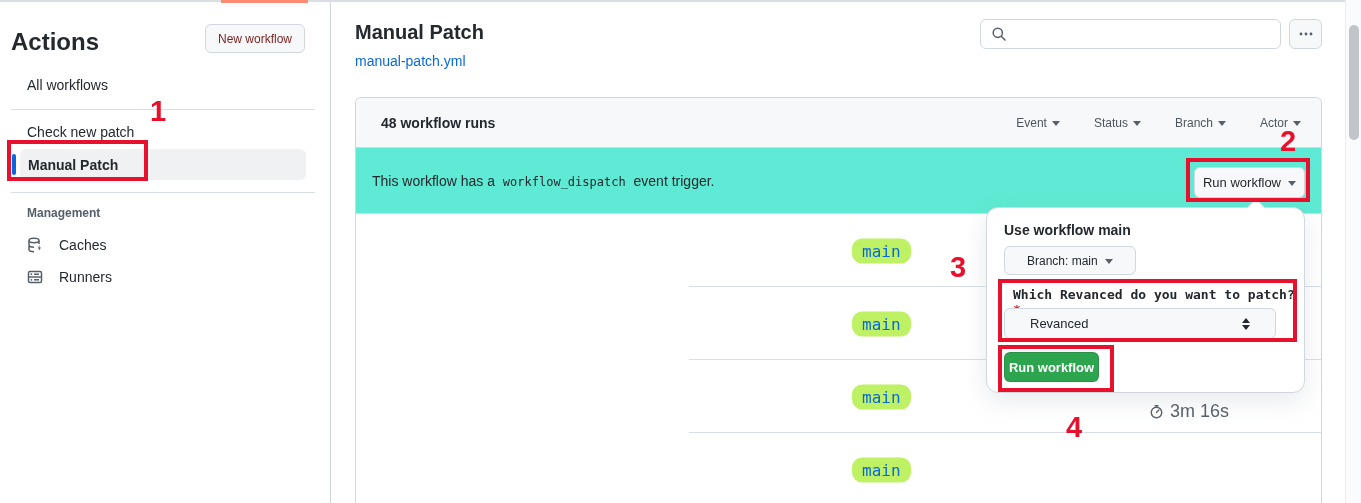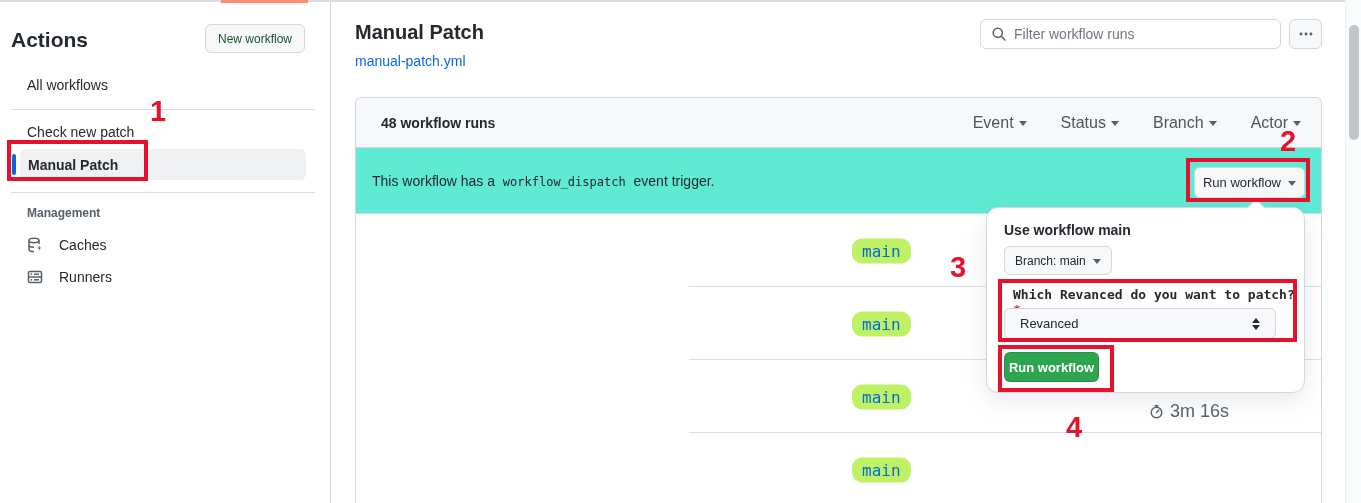--- a/index.html
+++ b/index.html
@@ -10,22 +10,22 @@
   
   .topline { position:absolute; left:0; top:0; width:100%; height:2px; background:#d8dee4; }
   .tab-underline { position:absolute; left:221px; top:0; width:87px; height:3px; background:#fd8c73; z-index:2; }
 
   
   .scrollbar-track { position:absolute; right:0; top:0; width:16px; height:503px; background:#fafbfc; border-left:1px solid #ebedef; }
   .scrollbar-thumb { position:absolute; left:3px; top:25px; width:10px; height:115px; background:#c1c4c9; border-radius:5px; }
 
   
   .sidebar { position:absolute; left:0; top:2px; width:331px; height:501px; background:#fff; border-right:1px solid #d0d7de; }
-  .sidebar-title { position:absolute; left:11px; top:26px; font-size:21px; font-weight:700; }
-  .new-workflow-btn { position:absolute; left:205px; top:22px; height:29px; padding:0 12px; font-size:12px; color:#14532d;
+  .sidebar-title { position:absolute; left:11px; top:26px; font-size:24px; font-weight:700; }
+  .new-workflow-btn { position:absolute; left:205px; top:22px; height:29px; padding:0 12px; font-size:12px; color:#7f1d1d;
       background:#f6f8fa; border:1px solid #d0d7de; border-radius:6px; display:flex; align-items:center; cursor:pointer; }
   .side-item { position:absolute; left:27px; font-size:14px; color:#24292f; cursor:pointer; }
   .side-divider { position:absolute; left:11px; width:304px; height:1px; background:#d8dee4; }
   .side-selected { position:absolute; left:20px; top:147px; width:286px; height:31px; background:#eff1f3; border-radius:6px;
       display:flex; align-items:center; padding-left:8px; font-size:14px; font-weight:700; cursor:pointer; }
   .side-selected-bar { position:absolute; left:12px; top:152px; width:4px; height:21px; background:#0969da; border-radius:2px; }
   .mgmt-label { position:absolute; left:27px; top:204px; font-size:12px; font-weight:700; color:#57606a; }
   .mgmt-item { position:absolute; left:27px; display:flex; align-items:center; gap:16px; font-size:14px; color:#24292f; cursor:pointer; }
   .mgmt-item svg { flex:0 0 auto; }
 
@@ -39,45 +39,45 @@
   .kebab-btn { position:absolute; left:1289px; top:19px; width:33px; height:30px; border:1px solid #d0d7de; border-radius:6px;
       background:#f6f8fa; display:flex; align-items:center; justify-content:center; cursor:pointer; color:#57606a; }
 
   
   .runs-table { position:absolute; left:355px; top:97px; width:967px; height:406px; border:1px solid #d0d7de;
       border-bottom:none; border-radius:6px 6px 0 0; background:#fff; overflow:hidden; }
   .table-header { height:50px; background:#f6f8fa; border-bottom:1px solid #d0d7de; display:flex; align-items:center;
       justify-content:space-between; padding:0 16px; }
   .runs-count { font-size:14px; font-weight:700;margin-left:9px; }
   .filters { display:flex; gap:34px; padding-right:4px; }
-  .filter-item { display:flex; align-items:center; gap:5px; font-size:16px; color:#4d565f; cursor:pointer; }
+  .filter-item { display:flex; align-items:center; gap:5px; font-size:12px; color:#4d565f; cursor:pointer; }
   .caret-down { width:0; height:0; border-left:4px solid transparent; border-right:4px solid transparent; border-top:5px solid #57606a; margin-top:2px; }
   .dispatch-banner { position:relative; height:66px; background:#5eead4; border-bottom:1px solid #c5dff0; display:flex; align-items:center; padding:0 16px; }
   .banner-text { font-size:14px; color:#24292f; }
   .banner-code { font-family:"DejaVu Sans Mono", monospace; font-size:12px; padding:1px 4px; }
   .run-workflow-drop { position:absolute; left:838px; top:19px; width:111px; height:31px; background:#f6f8fa; border:1px solid #d0d7de;
       border-radius:6px; display:flex; align-items:center; justify-content:center; gap:7px; font-size:13px; color:#24292f; cursor:pointer; }
   .run-row { position:relative; height:73px; background:#fff; }
   .run-row .row-border { position:absolute; left:333px; right:0; bottom:0; height:1px; background:#d8dee4; }
   .branch-badge { position:absolute; left:496px; top:50%; transform:translateY(-50%); background:#bef264; color:#0969da;
       font-family:"DejaVu Sans Mono", monospace; font-size:16px; padding:3px 10px; border-radius:10px; cursor:pointer;text-align:right; }
   .row-meta { position:absolute; left:793px; font-size:18px; color:#57606a; display:flex; align-items:center; gap:6px; }
 
   
   .popup { position:absolute; left:986px; top:207px; width:319px; height:186px; background:#fff; border:1px solid #d0d7de;
       border-radius:12px; box-shadow:0 8px 24px rgba(140,149,159,0.2); z-index:5; }
   .popup-caret { position:absolute; left:263px; top:-7px; width:12px; height:12px; background:#fff; border-left:1px solid #d0d7de;
       border-top:1px solid #d0d7de; transform:rotate(45deg); }
   .popup-title { position:absolute; left:17px; top:14px; font-size:14px; font-weight:700; }
-  .branch-select-btn { position:absolute; left:17px; top:38px; height:29px; padding:0 10px; background:#f6f8fa; border:1px solid #d0d7de;
+  .branch-select-btn { position:absolute; left:17px; top:38px; height:29px; padding:0 22px; background:#f6f8fa; border:1px solid #d0d7de;
       border-radius:6px; display:flex; align-items:center; gap:7px; font-size:12px; color:#24292f; cursor:pointer; }
   .input-label { position:absolute; left:26px; top:79px; font-family:"DejaVu Sans Mono", monospace; font-size:13px; font-weight:700; }
   .required-star { color:#cf222e; }
   .input-select { position:absolute; left:17px; top:100px; width:272px; height:31px; background:#f6f8fa; border:1px solid #d0d7de;
-      border-radius:6px; display:flex; align-items:center; justify-content:space-between; padding:0 15px; font-size:13px; cursor:pointer; }
+      border-radius:6px; display:flex; align-items:center; justify-content:space-between; padding:0 25px; font-size:13px; cursor:pointer; }
   .updown { display:flex; flex-direction:column; gap:2px; }
   .tri-up { width:0; height:0; border-left:4px solid transparent; border-right:4px solid transparent; border-bottom:5px solid #24292f; }
   .tri-dn { width:0; height:0; border-left:4px solid transparent; border-right:4px solid transparent; border-top:5px solid #24292f; }
   .popup-run-btn { position:absolute; left:17px; top:144px; width:95px; height:30px; background:#2da44e; border:1px solid rgba(27,31,36,0.15);
       border-radius:6px; color:#fff; font-size:13px; font-weight:600; display:flex; align-items:center; justify-content:center; cursor:pointer; }
 
   
   .anno-box { position:absolute; border:4px solid #e8112d; z-index:10; pointer-events:none; }
   .anno-num { position:absolute; color:#e8112d; font-size:29px; font-weight:700; z-index:10; pointer-events:none; line-height:1; }
 
@@ -129,21 +129,20 @@
   </div>
 
   <div class="page-title">Manual Patch</div>
   <a class="file-link">manual-patch.yml</a>
 
   <div class="filter-box">
     <svg width="16" height="16" viewBox="0 0 16 16">
       <circle class="icon-stroke" cx="6.8" cy="6.8" r="4.6"></circle>
       <line class="icon-stroke" x1="10.3" y1="10.3" x2="14" y2="14" stroke-linecap="round"></line>
     </svg>
-    <input type="text" placeholder="Filter workflow runs" style="">
   </div>
 
   <button class="kebab-btn">
     <svg width="16" height="16" viewBox="0 0 16 16">
       <circle cx="3" cy="8" r="1.4" fill="#57606a"></circle>
         <circle cx="8" cy="8" r="1.4" fill="#57606a"></circle>
         <circle cx="13" cy="8" r="1.4" fill="#57606a"></circle>
     </svg>
   </button>
 

